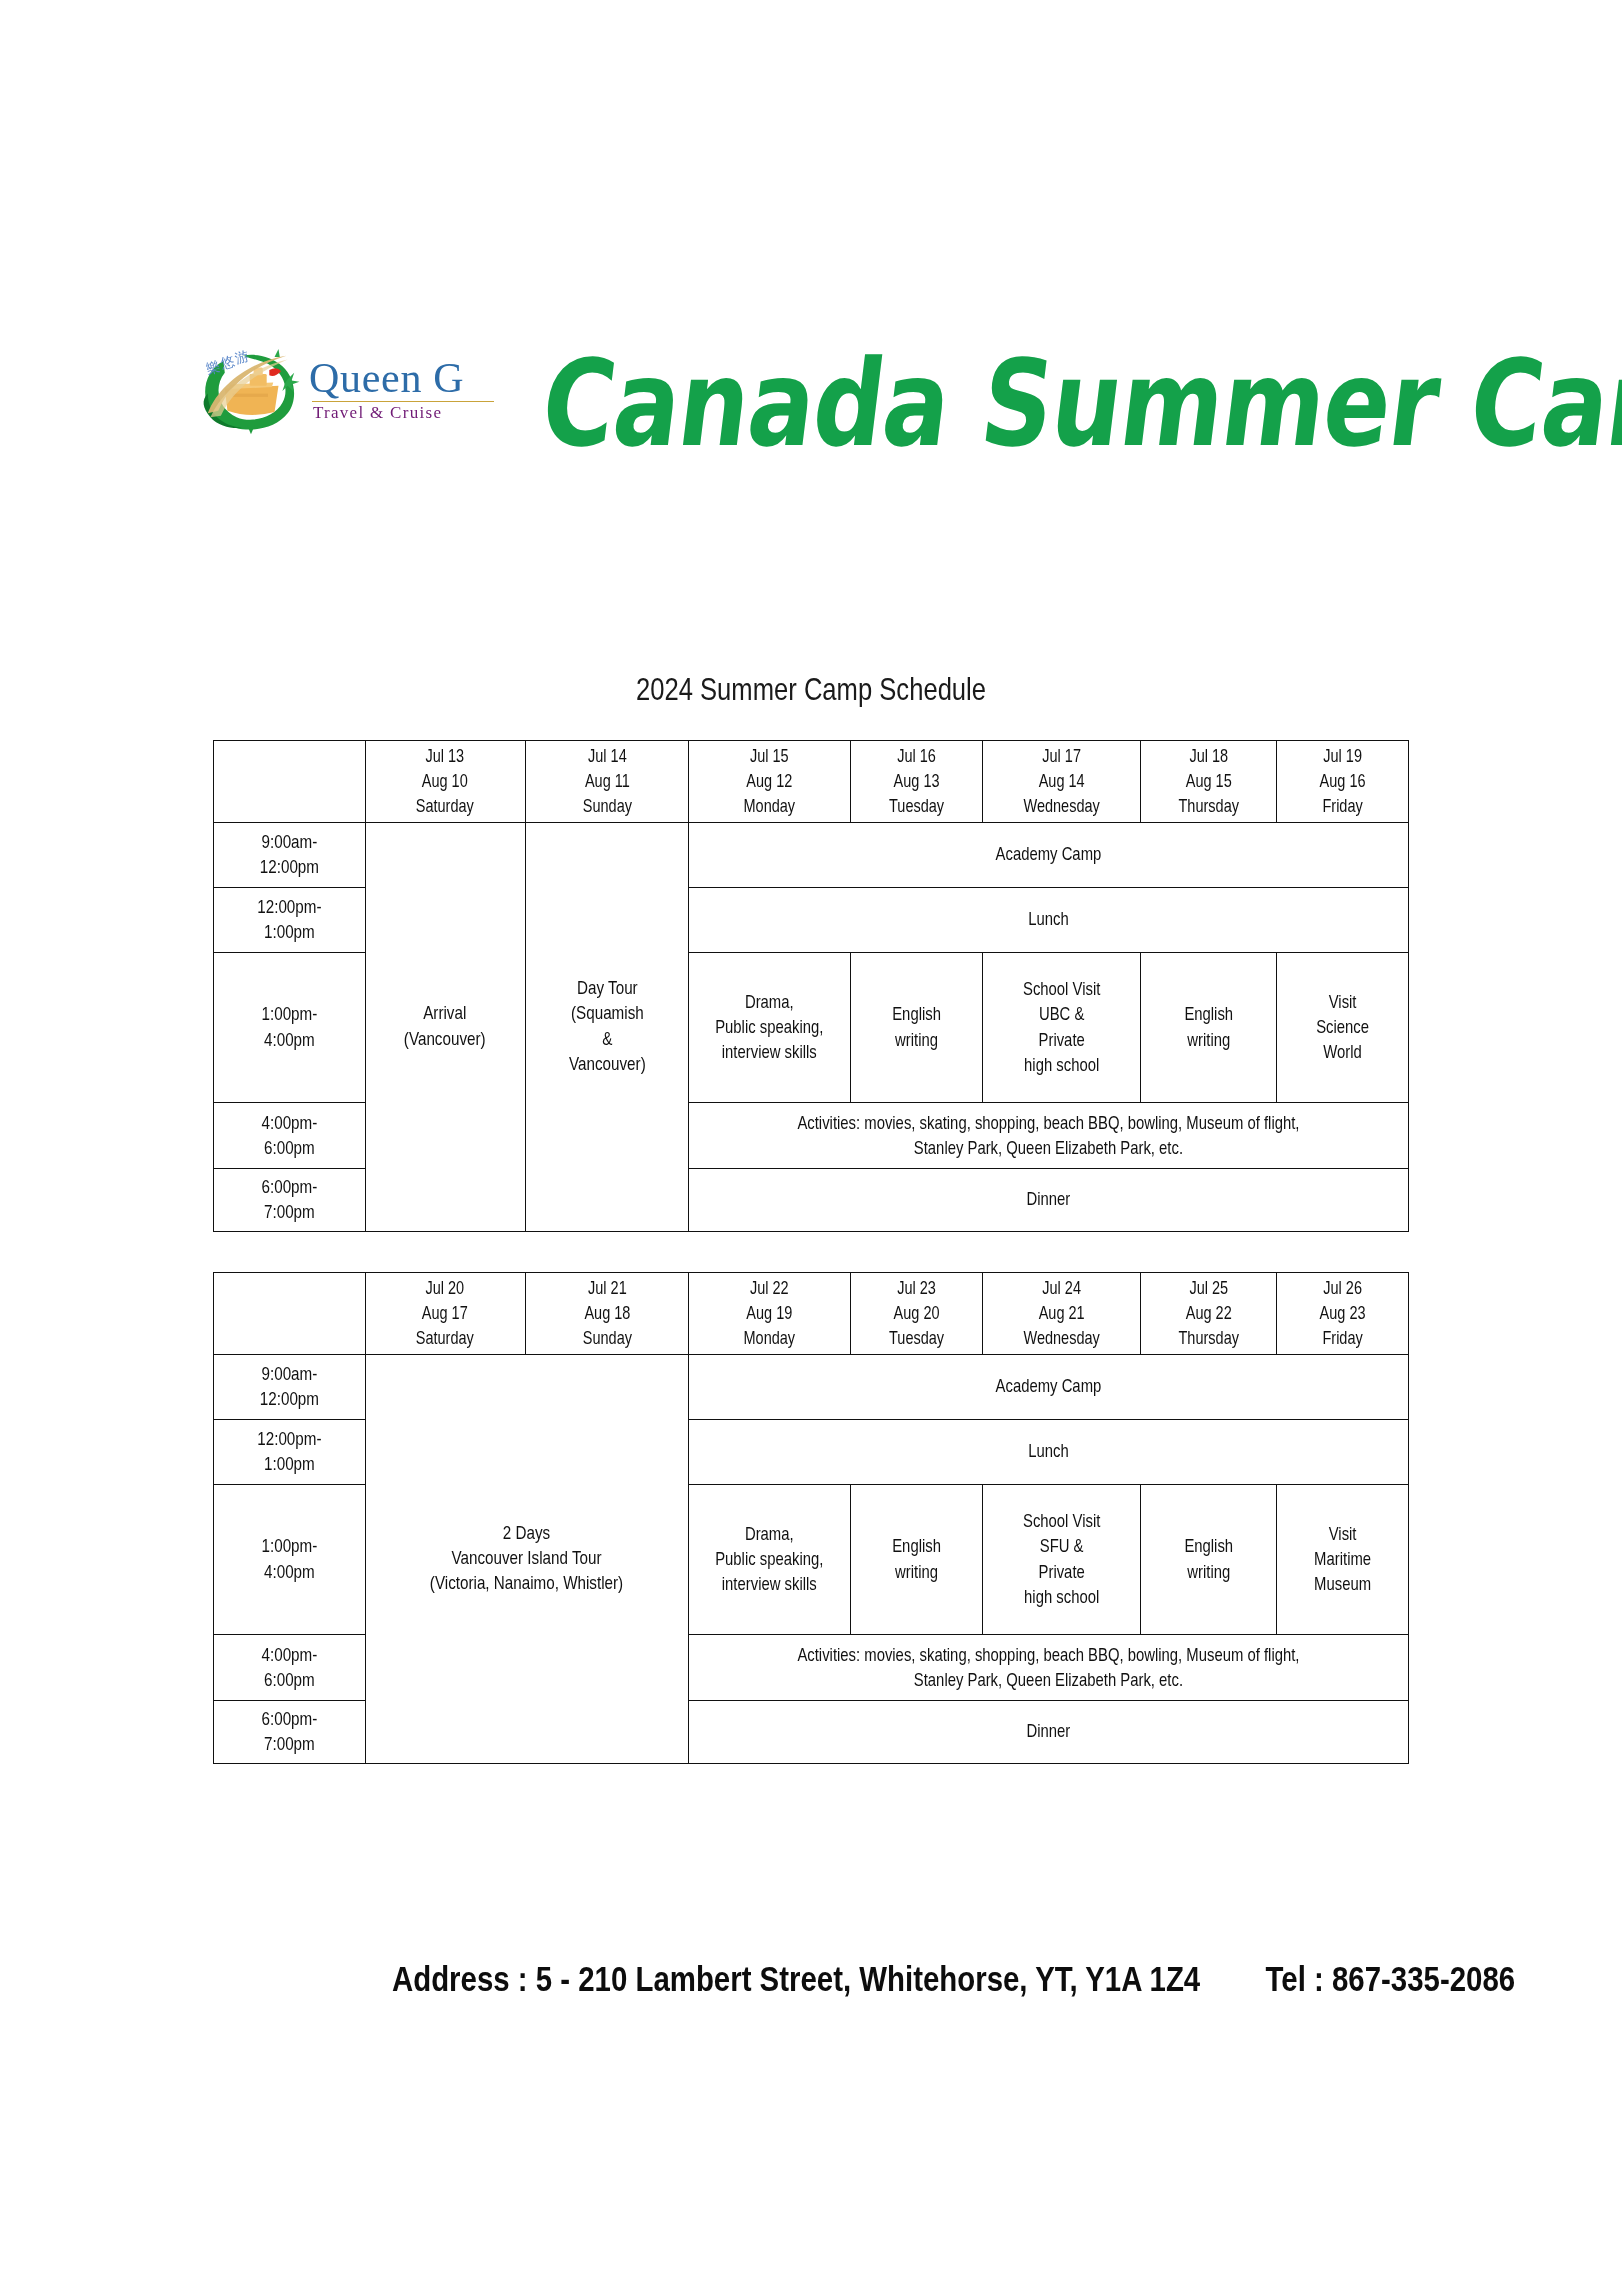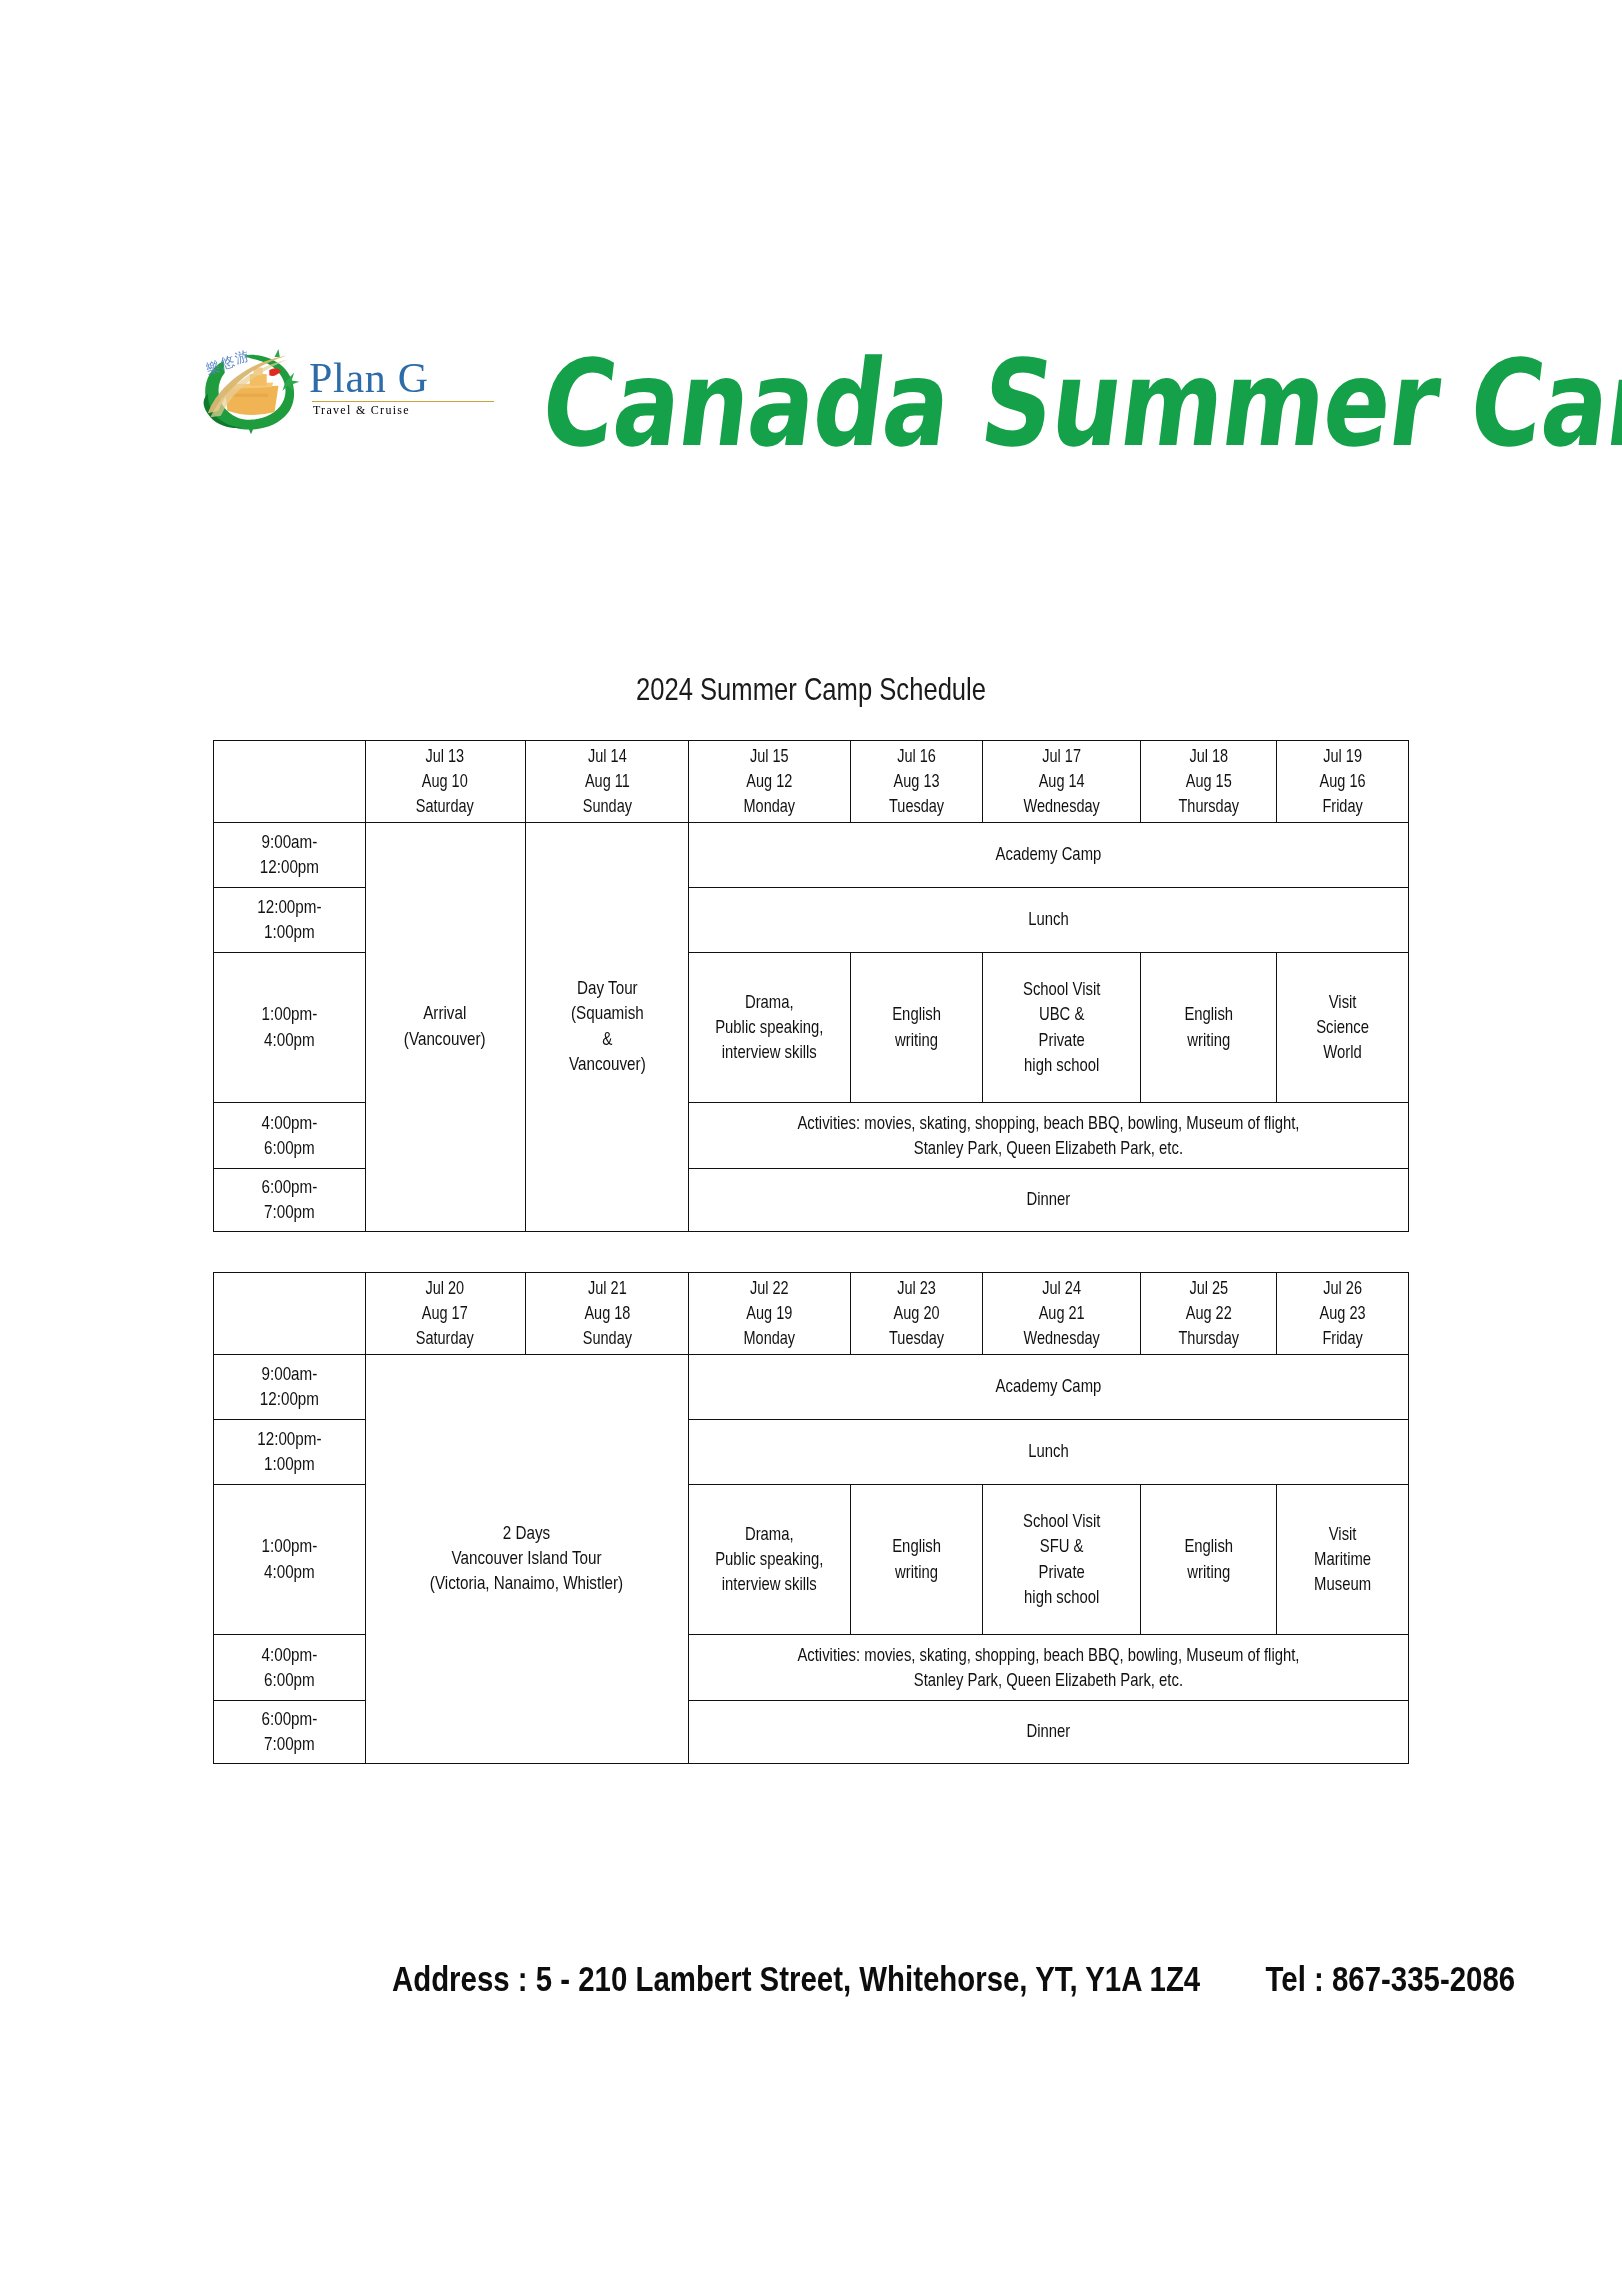--- a/index.html
+++ b/index.html
@@ -54,22 +54,22 @@
     white-space: nowrap;
   }
   .logo-rule {
     width: 182px;
     height: 1.3px;
     background: #c9a33a;
     margin: 1.3px 0 1.3px 2.6px;
   }
   .logo-tagline {
     font-family: "Liberation Serif", serif;
-    font-size: 12px;
-    color: #000000;
+    font-size: 17px;
+    color: #701a75;
     letter-spacing: 1.3px;
     white-space: nowrap;
     padding-left: 3.9px;
   }
 
   .main-title {
     position: absolute;
     left: 553px;
     top: 13px;
     width: 818px;
@@ -252,21 +252,21 @@
 
         <path d="M18 104 C36 58 86 24 138 16 C92 30 52 58 34 100 Z" fill="#d9b671" opacity="0.95"></path>
         <path d="M22 110 C42 66 88 34 140 22 C96 40 56 68 38 108 Z" fill="#e8cf94" opacity="0.7"></path>
 
         <text x="18" y="44" font-family="DejaVu Sans, sans-serif" font-size="21" fill="#5b87c9" transform="rotate(-16 18 44)">樂</text>
         <text x="40" y="36" font-family="DejaVu Sans, sans-serif" font-size="21" fill="#5b87c9" transform="rotate(-16 40 36)">悠</text>
         <text x="62" y="28" font-family="DejaVu Sans, sans-serif" font-size="21" fill="#5b87c9" transform="rotate(-16 62 28)">游</text>
       </svg>
     </div>
     <div class="logo-wordmark">
-      <div class="logo-plan-g">Plan G</div>
+      <div class="logo-plan-g">Queen G</div>
       <div class="logo-rule"></div>
       <div class="logo-tagline">Travel  &amp;  Cruise</div>
     </div>
   </div>
 
   <div class="main-title">Canada Summer Camp</div>
 </div>
 
 <div class="doc-subtitle">2024 Summer Camp Schedule</div>
 

